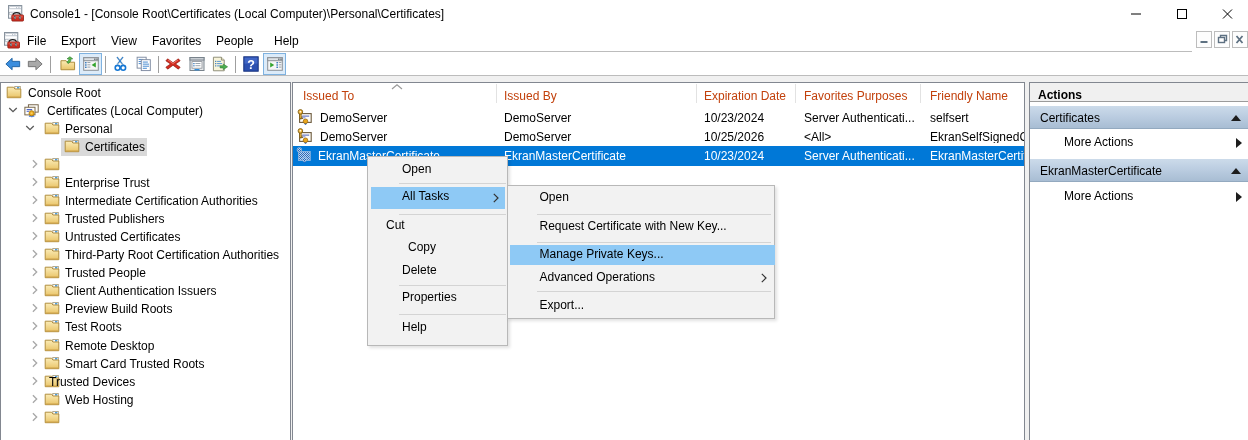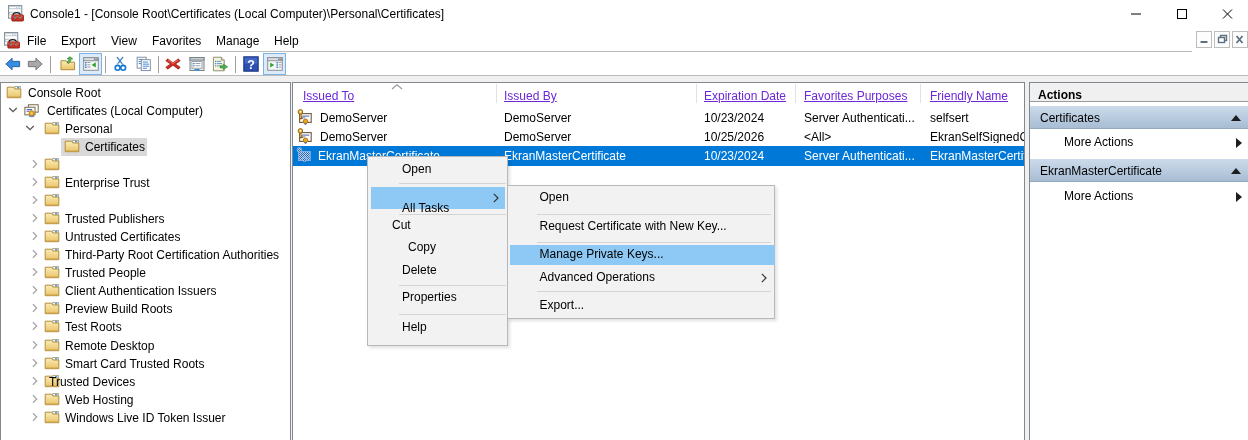--- a/index.html
+++ b/index.html
@@ -24,21 +24,21 @@
 #content { left:0; top:76px; width:1248px; height:364px; background:#f0f0f0; }
 #treepane { left:0; top:82px; width:291px; height:358px; background:#fff; border:1px solid #828790; border-bottom:none; }
 #listpane { left:292px; top:82px; width:733px; height:358px; background:#fff; border:1px solid #828790; border-bottom:none; }
 #actpane  { left:1029px; top:82px; width:219px; height:358px; background:#fff; border-left:1px solid #828790; border-top:1px solid #828790; }
 
 .trow { position:absolute; left:1px; width:334px; height:18px; }
 .tlab { position:absolute; top:3px; white-space:nowrap; }
 .ticn { position:absolute; top:1px; width:16px; height:16px; }
 .chev { position:absolute; top:4px; width:10px; height:10px; }
 
-.lhead { position:absolute; top:7px; color:#6d28d9;text-decoration:underline; }
+.lhead { position:absolute; top:7px; color:#c2410c; }
 .lcolsep { position:absolute; top:84px; width:1px; height:19px; background:#e2e2e2; }
 .lrow-ico { position:absolute; width:16px; height:16px; }
 .lcell { position:absolute; }
 #selrow { left:293px; top:146px; width:731px; height:19.5px; background:#0078d7; }
 
 .menu { position:absolute; background:#f2f2f2; border:1px solid #b8b8b8; box-shadow:2px 2px 3px rgba(0,0,0,0.12); }
 .msep { position:absolute; height:1px; background:#d4d4d4; }
 .mtxt { position:absolute; }
 .mhl { position:absolute; background:#8ec9f5; }
 
@@ -137,21 +137,21 @@
   <path d="M5.1 10.3 a3.6 2.6 0 0 1 7.2 0" fill="none" stroke="#1a1a1a" stroke-width="1.2"></path>
   <rect x="3.8" y="9.9" width="11.7" height="6.2" rx="0.9" fill="#cc2f22" stroke="#8e1a10" stroke-width="0.8"></rect>
   <rect x="4.4" y="10.5" width="10.5" height="2" fill="#e05a4d" opacity="0.8"></rect>
   <rect x="6.2" y="11.4" width="1.5" height="2.6" fill="#dfe4e8" stroke="#3c4146" stroke-width="0.5"></rect>
   <rect x="11.2" y="11.4" width="1.5" height="2.6" fill="#dfe4e8" stroke="#3c4146" stroke-width="0.5"></rect>
 </svg>
 <div class="mitem txt" style="left:27px">File</div>
 <div class="mitem txt" style="left:61px">Export</div>
 <div class="mitem txt" style="left:111px">View</div>
 <div class="mitem txt" style="left:152px">Favorites</div>
-<div class="mitem txt" style="left:216px">Manage</div>
+<div class="mitem txt" style="left:216px">People</div>
 <div class="mitem txt" style="left:274px">Help</div>
 <div class="mdibtn" style="left:1196px"></div>
 <div class="mdibtn" style="left:1214px"></div>
 <div class="mdibtn" style="left:1232px"></div>
 <svg class="abs" style="left:1196px;top:31px" width="52" height="17" viewBox="0 0 52 17">
   <path d="M4.5 11 h7" stroke="#5e7182" stroke-width="2"></path>
   <rect x="22.5" y="6.5" width="6" height="5" fill="none" stroke="#5e7182" stroke-width="1.4"></rect>
   <path d="M24.5 6.5 v-2 h6 v5 h-2" fill="none" stroke="#5e7182" stroke-width="1.4"></path>
   <path d="M40.5 5 l6 7 M46.5 5 l-6 7" stroke="#5e7182" stroke-width="1.8"></path>
 </svg>
@@ -297,20 +297,21 @@
     </svg>
     <span class="tlab" style="left:64px">Enterprise Trust</span>
   </div>
 <div class="trow" style="top:191px">
     <svg class="chev" style="left:29px" width="10" height="12" viewBox="0 0 10 12">
       <use href="#chevR"></use>
     </svg>
     <svg class="ticn" style="left:43px" width="16" height="16" viewBox="0 0 16 16">
       <use href="#folder"></use>
     </svg>
+    <span class="tlab" style="left:64px">Intermediate Certification Authorities</span>
   </div>
 <div class="trow" style="top:209px">
     <svg class="chev" style="left:29px" width="10" height="12" viewBox="0 0 10 12">
       <use href="#chevR"></use>
     </svg>
     <svg class="ticn" style="left:43px" width="16" height="16" viewBox="0 0 16 16">
       <use href="#folder"></use>
     </svg>
     <span class="tlab" style="left:64px">Trusted Publishers</span>
   </div>
@@ -404,21 +405,20 @@
     </svg>
     <span class="tlab" style="left:64px">Web Hosting</span>
   </div>
 <div class="trow" style="top:407.8px">
     <svg class="chev" style="left:29px" width="10" height="12" viewBox="0 0 10 12">
       <use href="#chevR"></use>
     </svg>
     <svg class="ticn" style="left:43px" width="16" height="16" viewBox="0 0 16 16">
       <use href="#folder"></use>
     </svg>
-    <span class="tlab" style="left:64px">Windows Live ID Token Issuer</span>
   </div>
 <div class="abs" id="listpane"></div>
 <svg class="abs" style="left:391px;top:84px" width="12" height="6" viewBox="0 0 12 6">
     <path d="M1 5 L6 0.8 L11 5" fill="none" stroke="#9a9a9a" stroke-width="1.2"></path>
   </svg>
 <div class="txt lhead" style="left:303px;top:90px">Issued To</div>
 <div class="txt lhead" style="left:504px;top:90px">Issued By</div>
 <div class="txt lhead" style="left:704px;top:90px">Expiration Date</div>
 <div class="txt lhead" style="left:804px;top:90px">Favorites Purposes</div>
 <div class="txt lhead" style="left:930px;top:90px">Friendly Name</div>
@@ -462,26 +462,26 @@
 <div class="tri-rt" style="left:1236px;top:138px"></div>
 <div class="aband" style="top:159px"></div>
 <div class="txt" style="left:1040px;top:165px">EkranMasterCertificate</div>
 <div class="tri-up" style="left:1231px;top:168px"></div>
 <div class="txt" style="left:1064px;top:190px">More Actions</div>
 <div class="tri-rt" style="left:1236px;top:191.5px"></div>
 <div class="menu" id="mainmenu" style="left:367px;top:155.5px;width:141px;height:190px;z-index:10">
   <div class="mtxt txt" style="left:34px;top:6px">Open</div>
   <div class="msep" style="left:31px;top:26.5px;width:107px"></div>
   <div class="mhl" style="left:2.5px;top:30px;width:134px;height:22.5px"></div>
-  <div class="mtxt txt" style="left:34px;top:45px">All Tasks</div>
+  <div class="mtxt txt" style="left:34px;top:33px">All Tasks</div>
   <svg class="abs" style="left:125px;top:36px;z-index:2" width="6" height="10" viewBox="0 0 6 10">
       <path d="M0.8 0.8 L5 5 L0.8 9.2" fill="none" stroke="#333" stroke-width="1.2"></path>
     </svg>
   <div class="msep" style="left:31px;top:57px;width:107px"></div>
-  <div class="mtxt txt" style="left:24px;top:62.5px">Cut</div>
+  <div class="mtxt txt" style="left:18px;top:62.5px">Cut</div>
   <div class="mtxt txt" style="left:40px;top:84.5px">Copy</div>
   <div class="mtxt txt" style="left:34px;top:107.5px">Delete</div>
   <div class="msep" style="left:31px;top:128.5px;width:107px"></div>
   <div class="mtxt txt" style="left:34px;top:134.5px">Properties</div>
   <div class="msep" style="left:31px;top:157px;width:107px"></div>
   <div class="mtxt txt" style="left:34px;top:164.5px">Help</div>
 </div>
 <div class="menu" id="submenu" style="left:507px;top:184.5px;width:268px;height:134.5px;z-index:11">
   <div class="mtxt txt" style="left:31.5px;top:5.5px">Open</div>
   <div class="msep" style="left:29px;top:28px;width:234px"></div>

